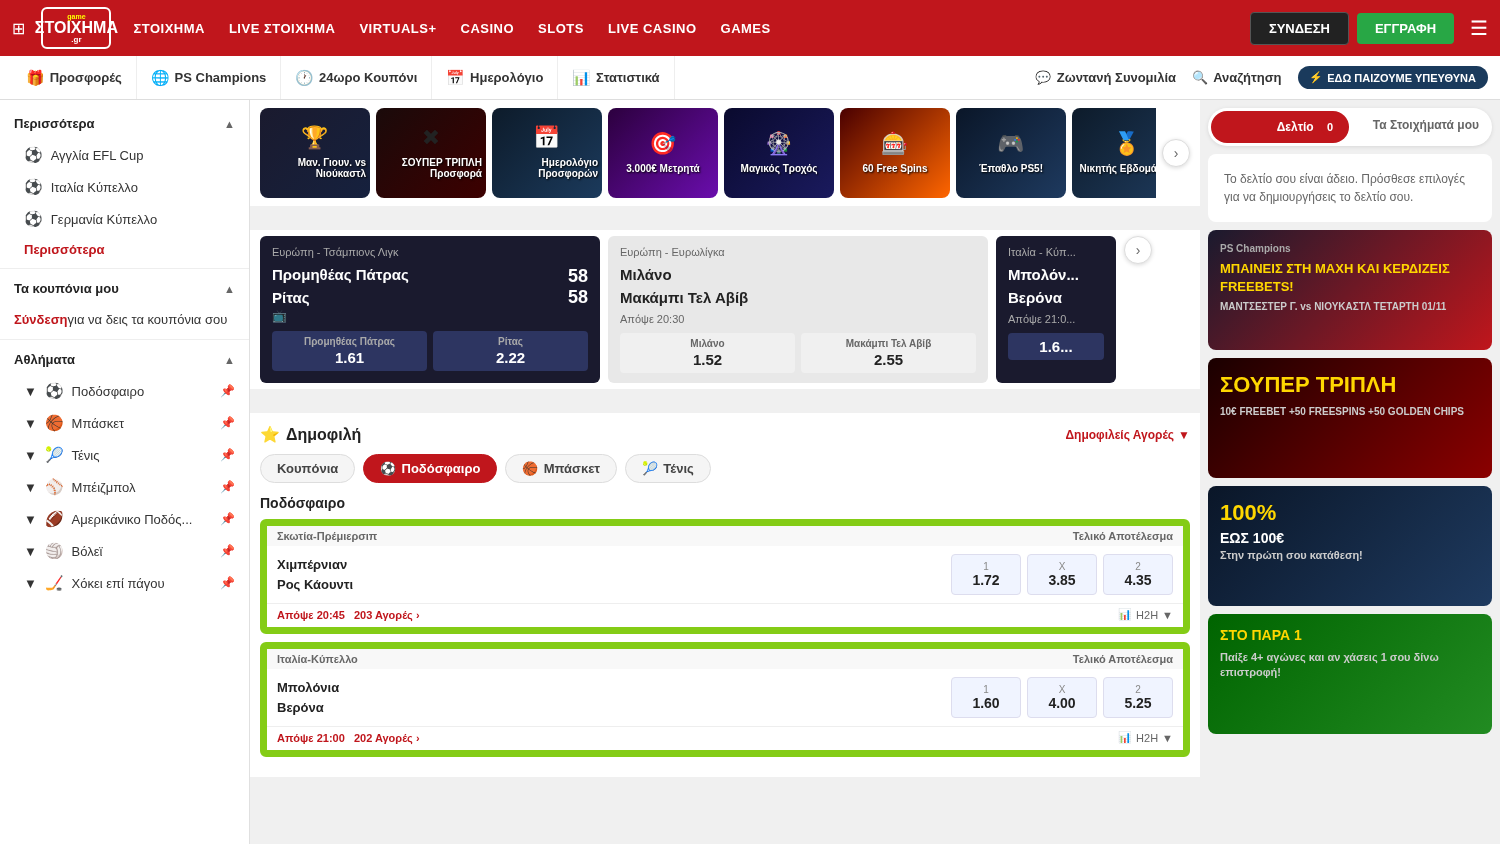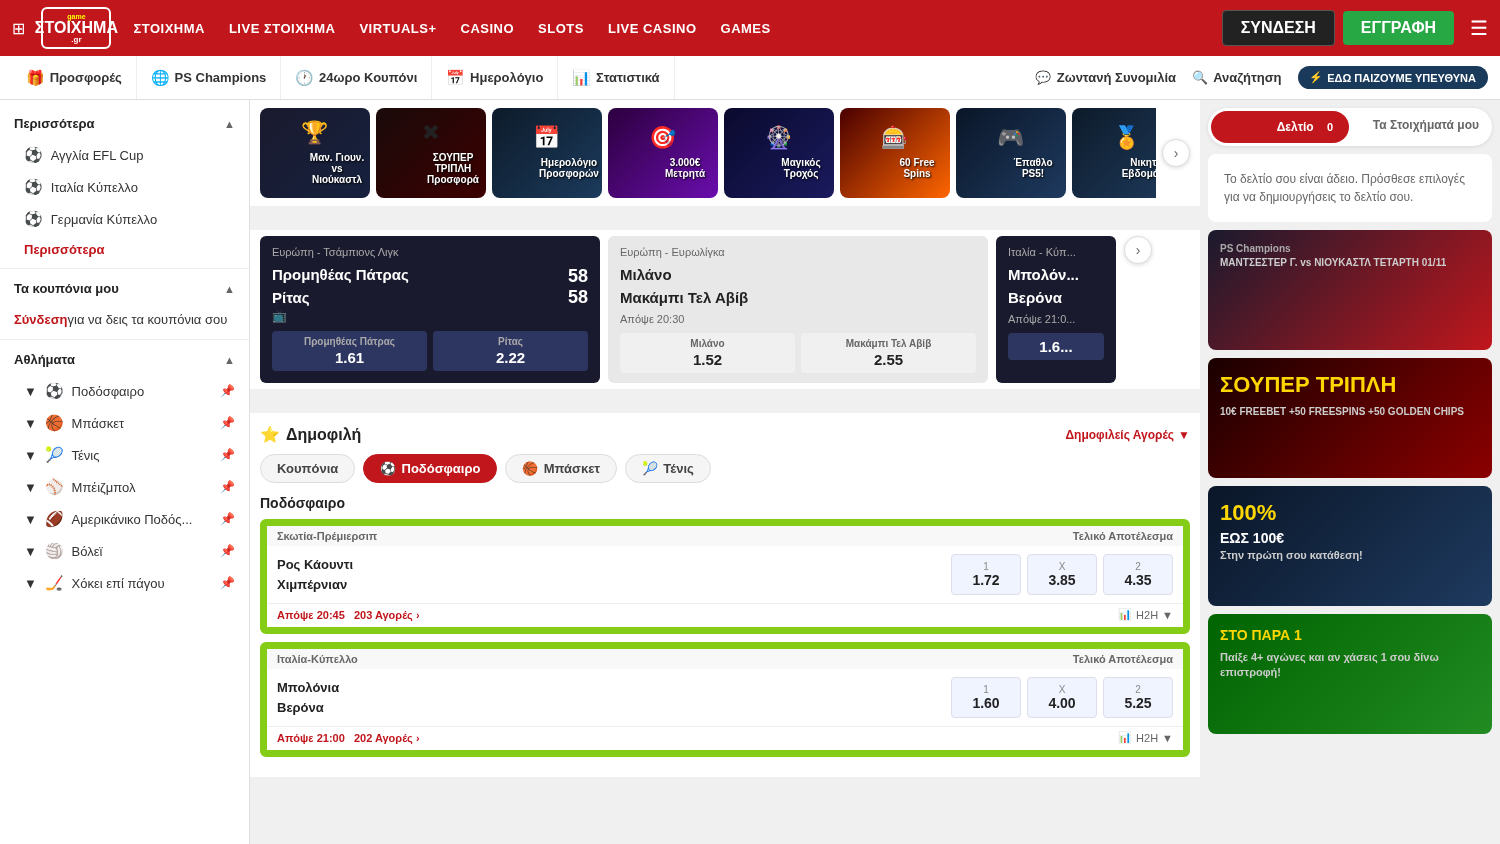--- a/index.html
+++ b/index.html
@@ -26,25 +26,25 @@
     .logo-box .logo-main { font-size: 16px; font-weight: 900; color: #fff; }
     .logo-box .logo-sub { color: #fff; font-size: 8px; }
     .nav-links { display: flex; gap: 20px; flex: 1; }
     .nav-link {
       color: #fff; font-size: 13px; font-weight: 700; text-decoration: none;
       letter-spacing: 0.5px; cursor: pointer; padding: 4px 2px;
     }
     .nav-right { display: flex; align-items: center; gap: 8px; margin-left: auto; }
     .btn-signin {
       background: #222; color: #fff; border: 1px solid #555; border-radius: 4px;
-      padding: 8px 18px; font-size: 16px; font-weight: 700; cursor: pointer;
+      padding: 8px 18px; font-size: 13px; font-weight: 700; cursor: pointer;
     }
     .btn-register {
       background: #28a745; color: #fff; border: none; border-radius: 4px;
-      padding: 8px 18px; font-size: 16px; font-weight: 700; cursor: pointer;
+      padding: 8px 18px; font-size: 13px; font-weight: 700; cursor: pointer;
     }
     .menu-icon { color: #fff; font-size: 20px; cursor: pointer; margin-left: 8px; }
     .grid-icon { color: #fff; font-size: 16px; cursor: pointer; margin-right: 8px; }
 
     
     .sec-nav {
       background: #fff; border-bottom: 1px solid #ddd;
       display: flex; align-items: center; height: 44px; padding: 0 12px; gap: 0;
     }
     .sec-nav-item {
@@ -110,22 +110,22 @@
     }
     .card-ps-champ { background: linear-gradient(135deg, #1a1a2e, #16213e); }
     .card-tripli { background: linear-gradient(135deg, #1a0a0a, #3d0000); }
     .card-offers { background: linear-gradient(135deg, #0d1b2a, #1b3a5c); }
     .card-imerologio { background: linear-gradient(135deg, #2c003e, #6a0dad); }
     .card-magikos { background: linear-gradient(135deg, #0a0a2e, #1a1a5e); }
     .card-freespins { background: linear-gradient(135deg, #4a0000, #ff6600); }
     .card-battles { background: linear-gradient(135deg, #0a1628, #1e3a5f); }
     .card-nikitis { background: linear-gradient(135deg, #0d1b2a, #1e3a5c); }
     .card-label {
-      color: #fff; font-size: 10px; font-weight: 700; text-align: center;
-      padding: 2px 4px; text-shadow: 1px 1px 2px #000; margin-left: 44px;
+      color: #fff; font-size: 10px; font-weight: 700; text-align: right;
+      padding: 2px 4px; text-shadow: 1px 1px 2px #000;
     }
     .card-icon { font-size: 22px; margin-bottom: 4px; }
     .carousel-arrow {
       width: 28px; height: 28px; border-radius: 50%; background: #fff;
       border: 1px solid #ddd; display: flex; align-items: center; justify-content: center;
       cursor: pointer; font-size: 14px; color: #666; flex-shrink: 0;
       box-shadow: 0 1px 4px rgba(0,0,0,0.15);
     }
 
     
@@ -526,22 +526,22 @@
       </div>
       <div class="sport-section-title">Ποδόσφαιρο</div>
 
       <div class="match-row">
         <div class="match-row-header">
           <span class="match-row-league">Σκωτία-Πρέμιερσιπ</span>
           <span class="match-row-market">Τελικό Αποτέλεσμα</span>
         </div>
         <div class="match-row-body">
           <div class="match-row-teams">
+            <div>Χιμπέρνιαν</div>
             <div>Ρος Κάουντι</div>
-            <div>Χιμπέρνιαν</div>
           </div>
           <div class="odds-group">
             <div class="odd-cell">
               <div class="odd-label">1</div>
               <div class="odd-number">1.72</div>
             </div>
             <div class="odd-cell">
               <div class="odd-label">Χ</div>
               <div class="odd-number">3.85</div>
             </div>
@@ -612,20 +612,21 @@
         <span>Δελτίο</span>
         <span class="betslip-badge">0</span>
       </div>
       <div class="betslip-tab">Τα Στοιχήματά μου</div>
     </div>
     <div class="betslip-empty">Το δελτίο σου είναι άδειο. Πρόσθεσε επιλογές για να δημιουργήσεις το δελτίο σου.</div>
 
     <div class="promo-card promo-ps">
       <div class="promo-text">
         <div style="font-size:10px; color:#aaa;">PS Champions</div>
+        <div style="font-size:13px; font-weight:800; color:#ffd700; margin: 4px 0;">ΜΠΑΙΝΕΙΣ ΣΤΗ ΜΑΧΗ ΚΑΙ ΚΕΡΔΙΖΕΙΣ FREEBETS!</div>
         <div style="font-size:10px; color:#ccc;">ΜΑΝΤΣΕΣΤΕΡ Γ. vs ΝΙΟΥΚΑΣΤΛ ΤΕΤΑΡΤΗ 01/11</div>
       </div>
     </div>
 
     <div class="promo-card promo-tripli">
       <div class="promo-text">
         <div class="promo-big promo-accent">ΣΟΥΠΕΡ ΤΡΙΠΛΗ</div>
         <div style="font-size:10px; color:#ccc; margin-top:4px;">10€ FREEBET +50 FREESPINS +50 GOLDEN CHIPS</div>
       </div>
     </div>

